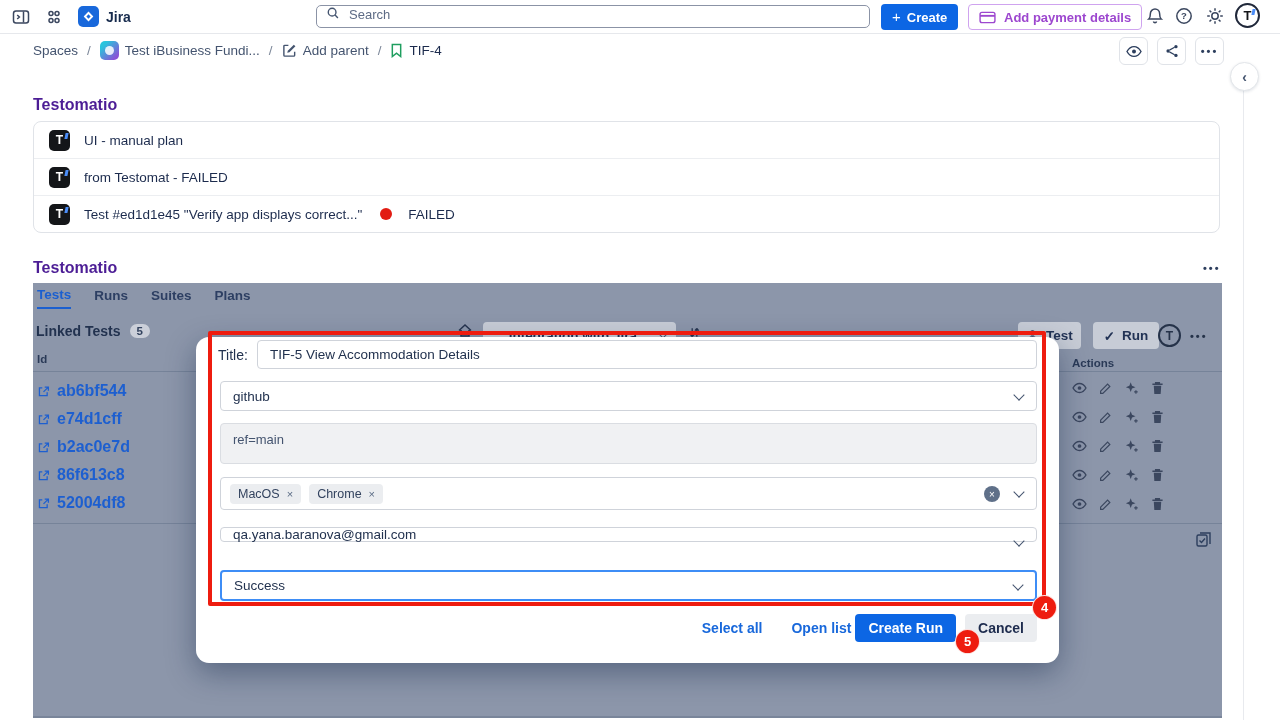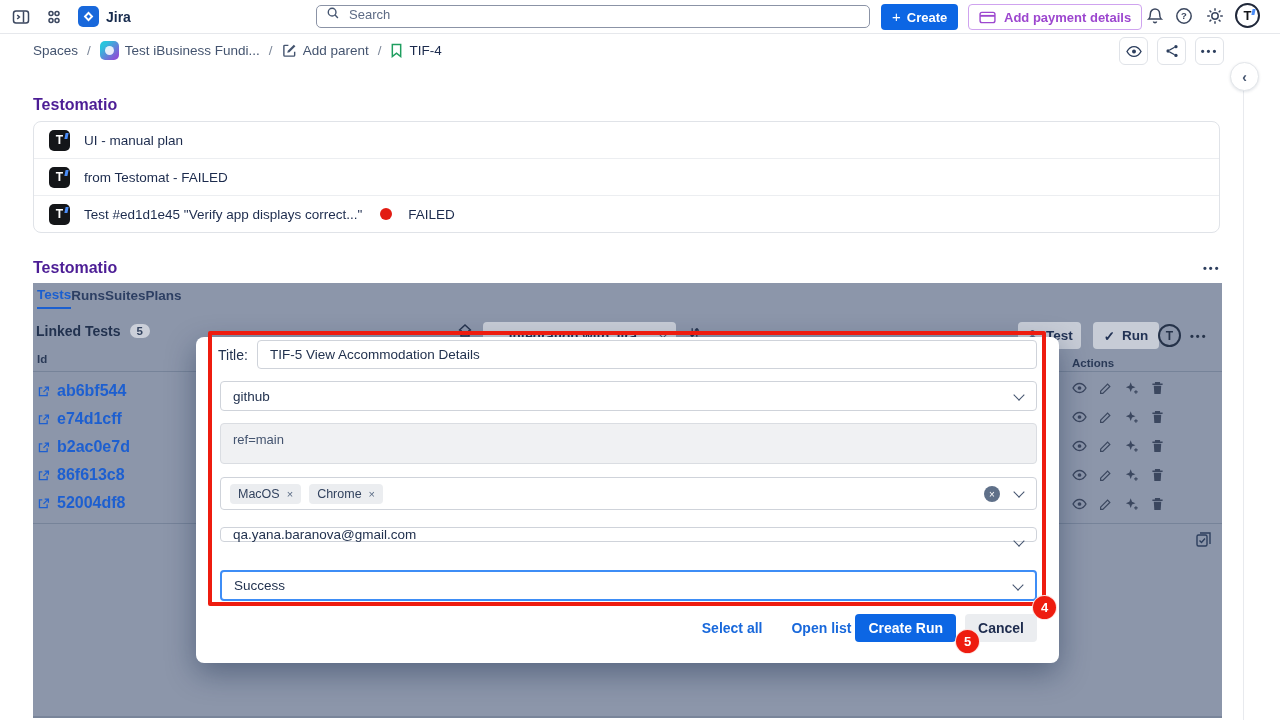--- a/index.html
+++ b/index.html
@@ -53,38 +53,38 @@
   .card-row{height:36px;display:flex;align-items:center;gap:14px;padding-left:15px;font-size:13.5px;color:#1c2b4d;cursor:pointer}
   .card-row + .card-row{border-top:1px solid #eceef1}
   .ticon{width:21px;height:21px;border-radius:5px;background:#141619;color:#fff;font-weight:bold;font-size:12px;
          display:flex;align-items:center;justify-content:center;position:relative;flex:0 0 auto}
   .ticon::after{content:"";position:absolute;right:3px;top:3px;width:2.5px;height:6px;background:#4b8df8;transform:skewX(-12deg)}
   .status-dot{width:12px;height:12px;border-radius:50%;background:#e21c13;display:inline-block;margin:0 2px 0 4px;flex:0 0 auto}
   .more-dots{letter-spacing:2px;font-size:11px;font-weight:bold;color:#2c3e5d;cursor:pointer}
 
   
   .overlay{position:absolute;left:33px;top:283px;width:1189px;height:435px;background:#8c96aa;border-bottom:2px solid #79859a;box-sizing:border-box;z-index:1}
-  .tabs{position:absolute;left:4px;top:0;display:flex;height:30px;align-items:center;font-size:13.5px;font-weight:600;color:#2d3f63}
+  .tabs{position:absolute;left:4px;top:0;display:flex;gap:23px;height:30px;align-items:center;font-size:13.5px;font-weight:600;color:#2d3f63}
   .tab{cursor:pointer;padding-bottom:5px}
   .tab.active{color:#1b5fd0;border-bottom:2px solid #1b5fd0}
   .linked{position:absolute;left:3px;top:40px;display:flex;align-items:center;gap:9px;font-size:14px;font-weight:600;color:#22324f}
   .count-badge{background:rgba(255,255,255,.55);border-radius:9px;padding:1px 7px;font-size:11.5px;font-weight:600;color:#33435f}
   .col-header{font-size:11.5px;font-weight:bold;color:#2a3a57}
   .tline{position:absolute;left:0;width:1189px;height:1px;background:rgba(23,43,77,.18)}
   .id-row{position:absolute;left:4px;display:flex;align-items:center;gap:7px;font-size:16px;font-weight:bold;color:#1d5fd0;cursor:pointer}
   .toolbar-btn{position:absolute;height:27px;border-radius:4px;background:rgba(248,249,250,.55);display:flex;align-items:center;
                justify-content:center;gap:7px;font-size:13.5px;font-weight:600;color:#223355;cursor:pointer;box-sizing:border-box}
   .chev{width:7px;height:7px;border-right:1.8px solid #44546f;border-bottom:1.8px solid #44546f;transform:rotate(45deg);margin-top:-4px}
   .t-circle{position:absolute;width:23px;height:23px;border-radius:50%;border:2px solid #253249;box-sizing:border-box;
             display:flex;align-items:center;justify-content:center;font-size:12px;font-weight:bold;color:#253249;cursor:pointer}
   .act-row{position:absolute;display:flex;gap:11px;color:#1f2c47}
   .act-row .icon-btn{width:15px}
 
   
-  .modal{position:absolute;left:196px;top:337px;width:863px;height:326px;background:#fff;border-radius:8px;
+  .modal{position:absolute;left:196px;top:337px;width:863px;height:326px;background:#fff;border-radius:13px;
          box-shadow:0 10px 30px rgba(9,30,66,.4);z-index:5}
   .fld{position:absolute;border:1px solid #cfd3da;border-radius:4px;box-sizing:border-box;display:flex;align-items:center;background:#fff}
   .fld .val{padding-left:12px;font-size:13.5px;color:#22324f}
   .fld .chev{position:absolute;right:13px;top:13px}
   .modal-title-label{position:absolute;left:22px;top:10px;font-size:14px;color:#22324f}
   .title-input{position:absolute;left:61px;top:3px;width:780px;height:29px;border:1px solid #cfd3da;border-radius:4px;box-sizing:border-box;
                padding:0 12px;font-size:13.5px;color:#22324f;font-family:"Liberation Sans",sans-serif;outline:none}
   .env-box{position:absolute;left:24px;top:86px;width:817px;height:41px;background:#f0f1f3;border:1px solid #dadde2;border-radius:4px;
            box-sizing:border-box;padding:8px 12px;font-size:13px;color:#44546f}
   .chip{background:#ebedf0;border-radius:4px;padding:3px 8px;font-size:12.5px;color:#33435f;display:flex;align-items:center;gap:7px;cursor:default}

